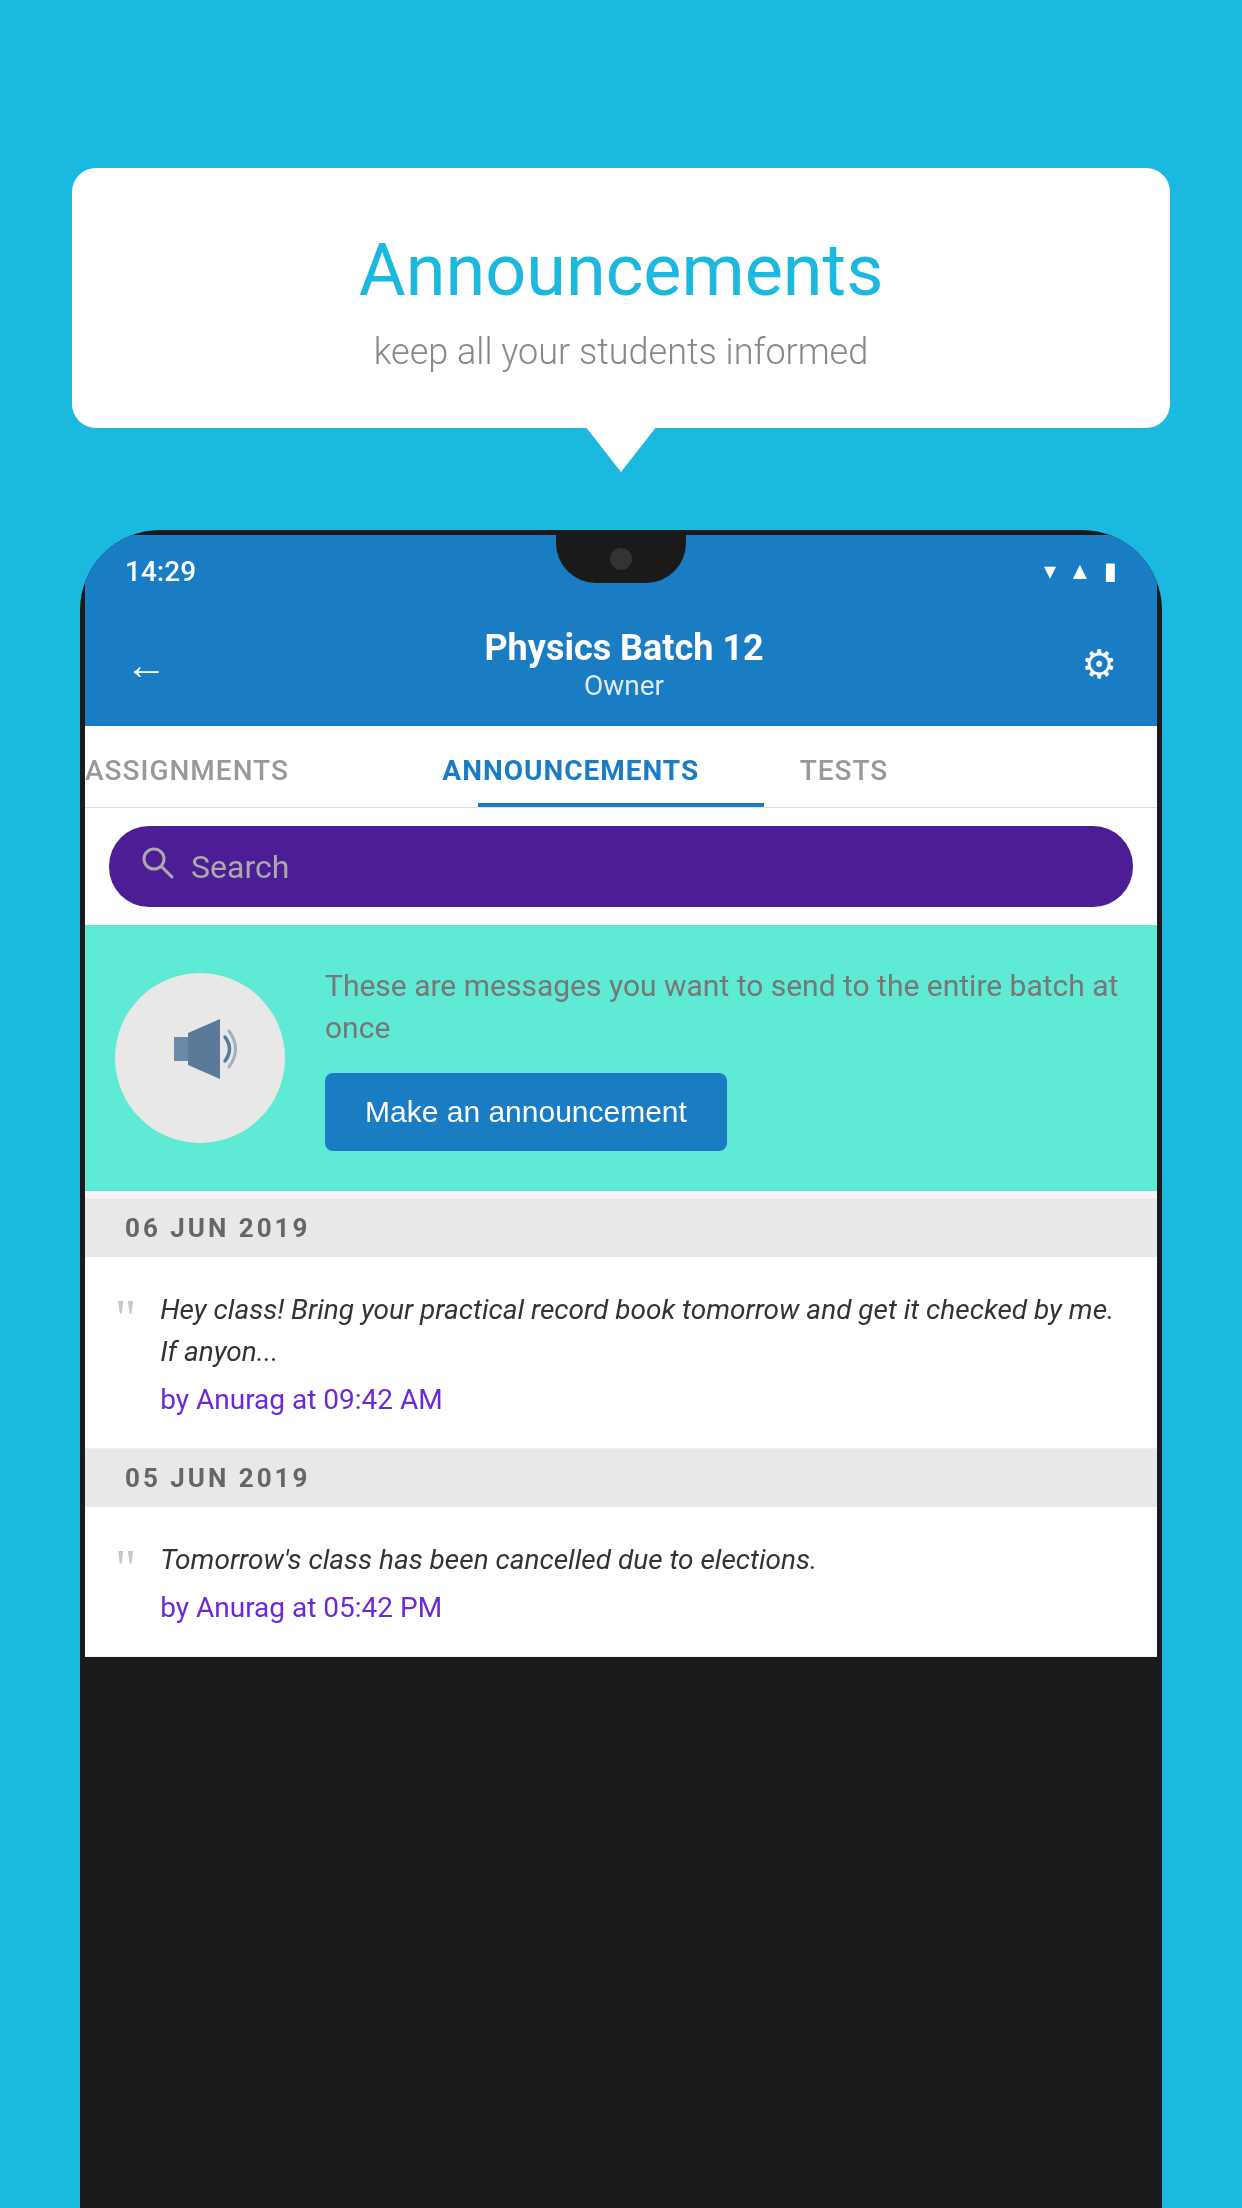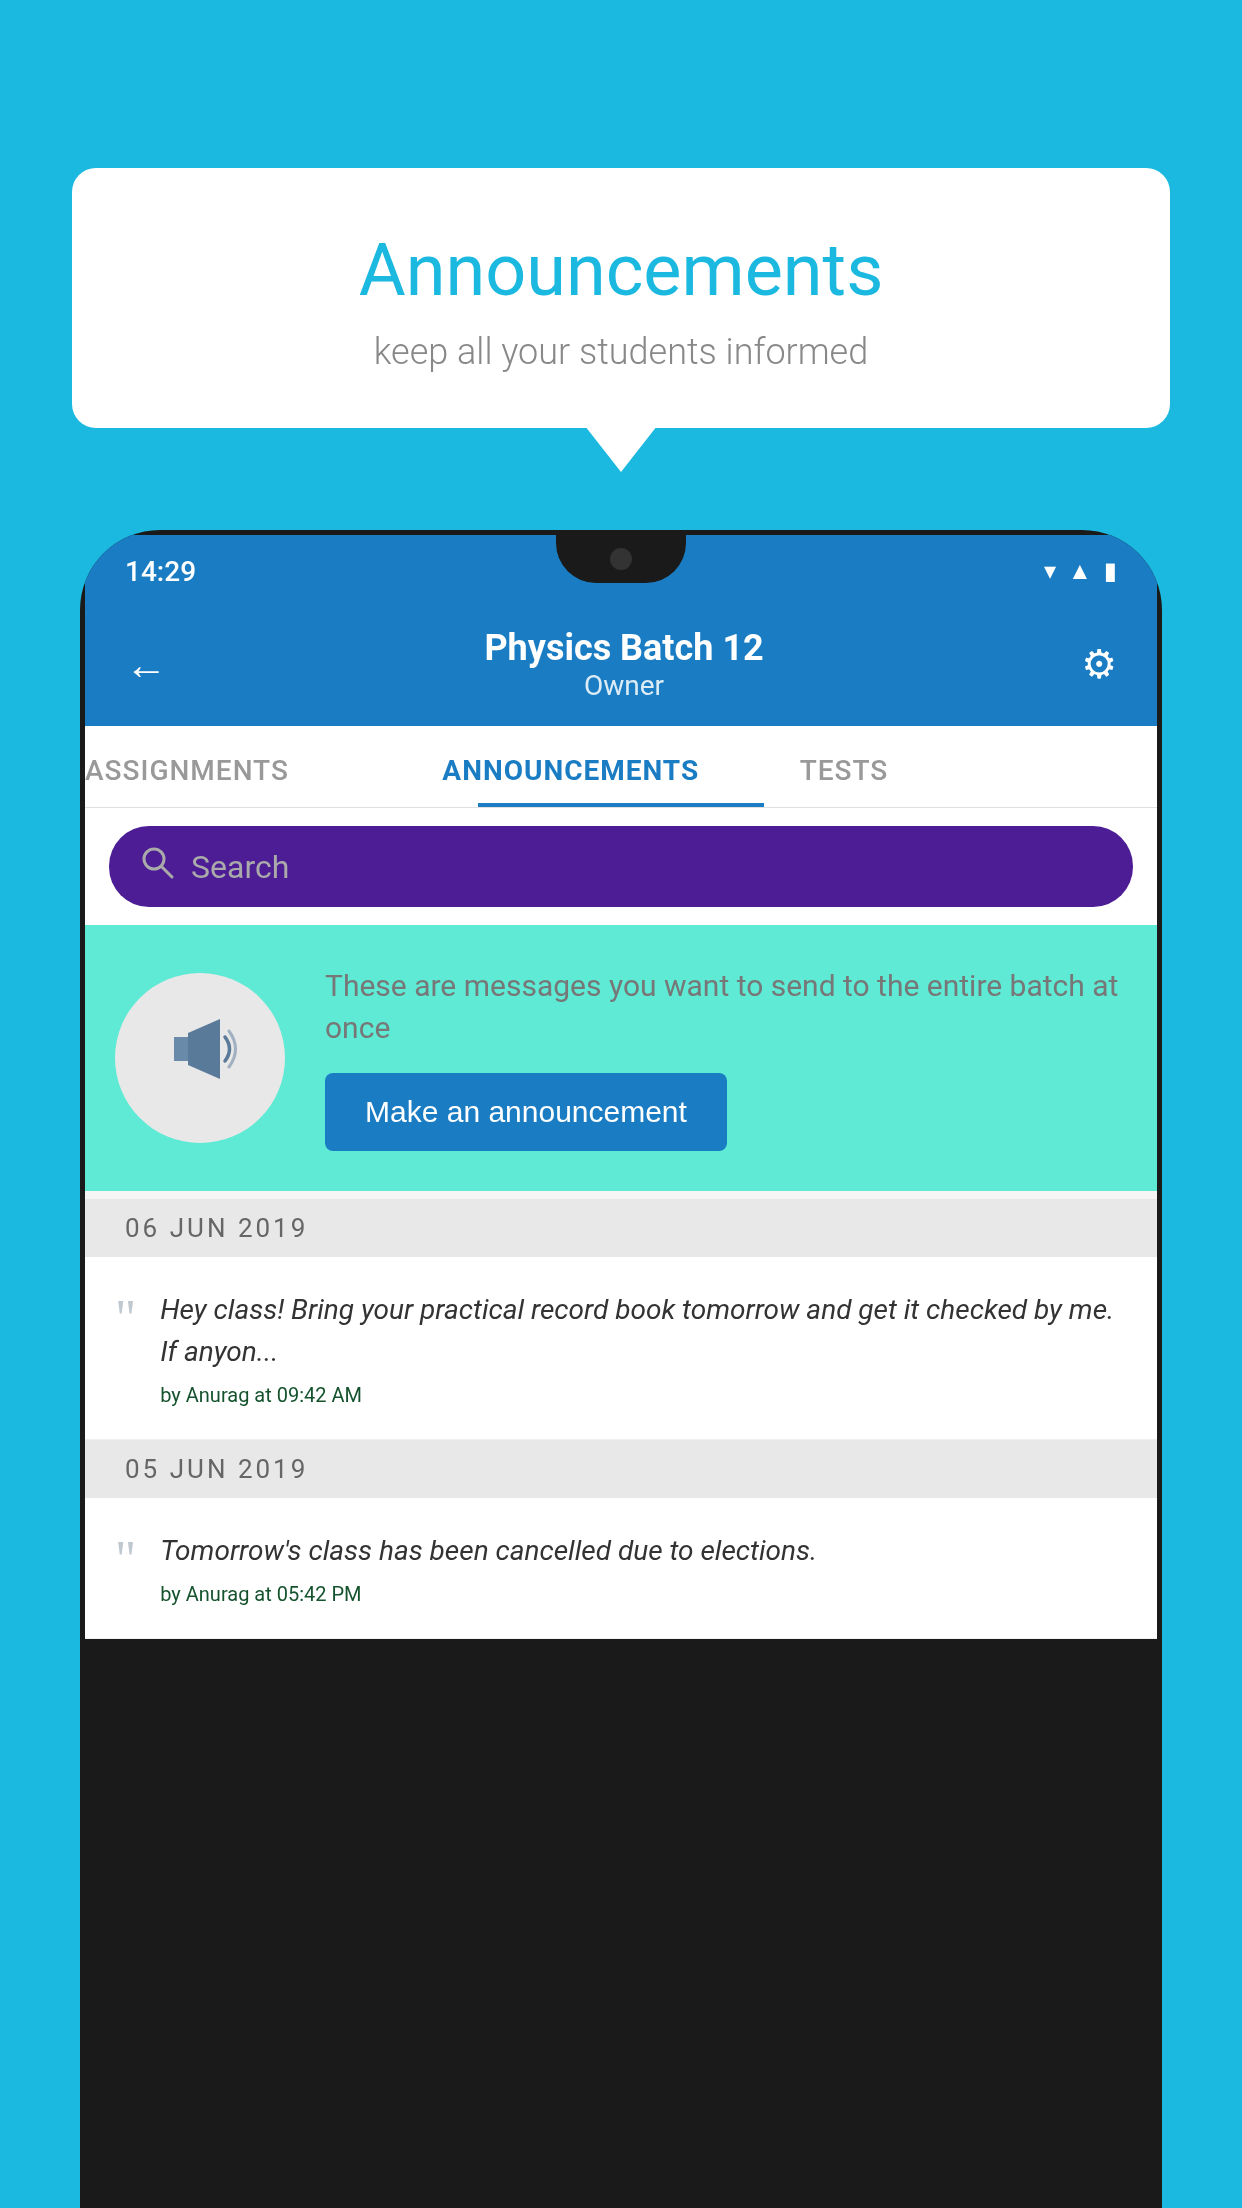--- a/index.html
+++ b/index.html
@@ -240,21 +240,21 @@
       text-align: center;
     }
 
     
     .date-separator {
       background: #e8e8e8;
       padding: 14px 40px;
       font-size: 26px;
       color: #666;
       letter-spacing: 3px;
-      font-weight: 400;
+      font-weight: 700;
     }
 
     
     .announcement-item {
       background: white;
       display: flex;
       align-items: flex-start;
       padding: 32px 30px;
       gap: 24px;
       border-bottom: 1px solid #f0f0f0;
@@ -270,22 +270,22 @@
       flex: 1;
     }
     .announcement-message {
       font-size: 28px;
       color: #333;
       font-style: italic;
       line-height: 1.5;
       margin-bottom: 10px;
     }
     .announcement-meta {
-      font-size: 20px;
-      color: #14532d;
+      font-size: 28px;
+      color: #6d28d9;
     }
   </style>
 </head>
 <body>
 
 <div class="speech-bubble">
   <div class="speech-bubble-title">Announcements</div>
   <div class="speech-bubble-subtitle">keep all your students informed</div>
 </div>
 

